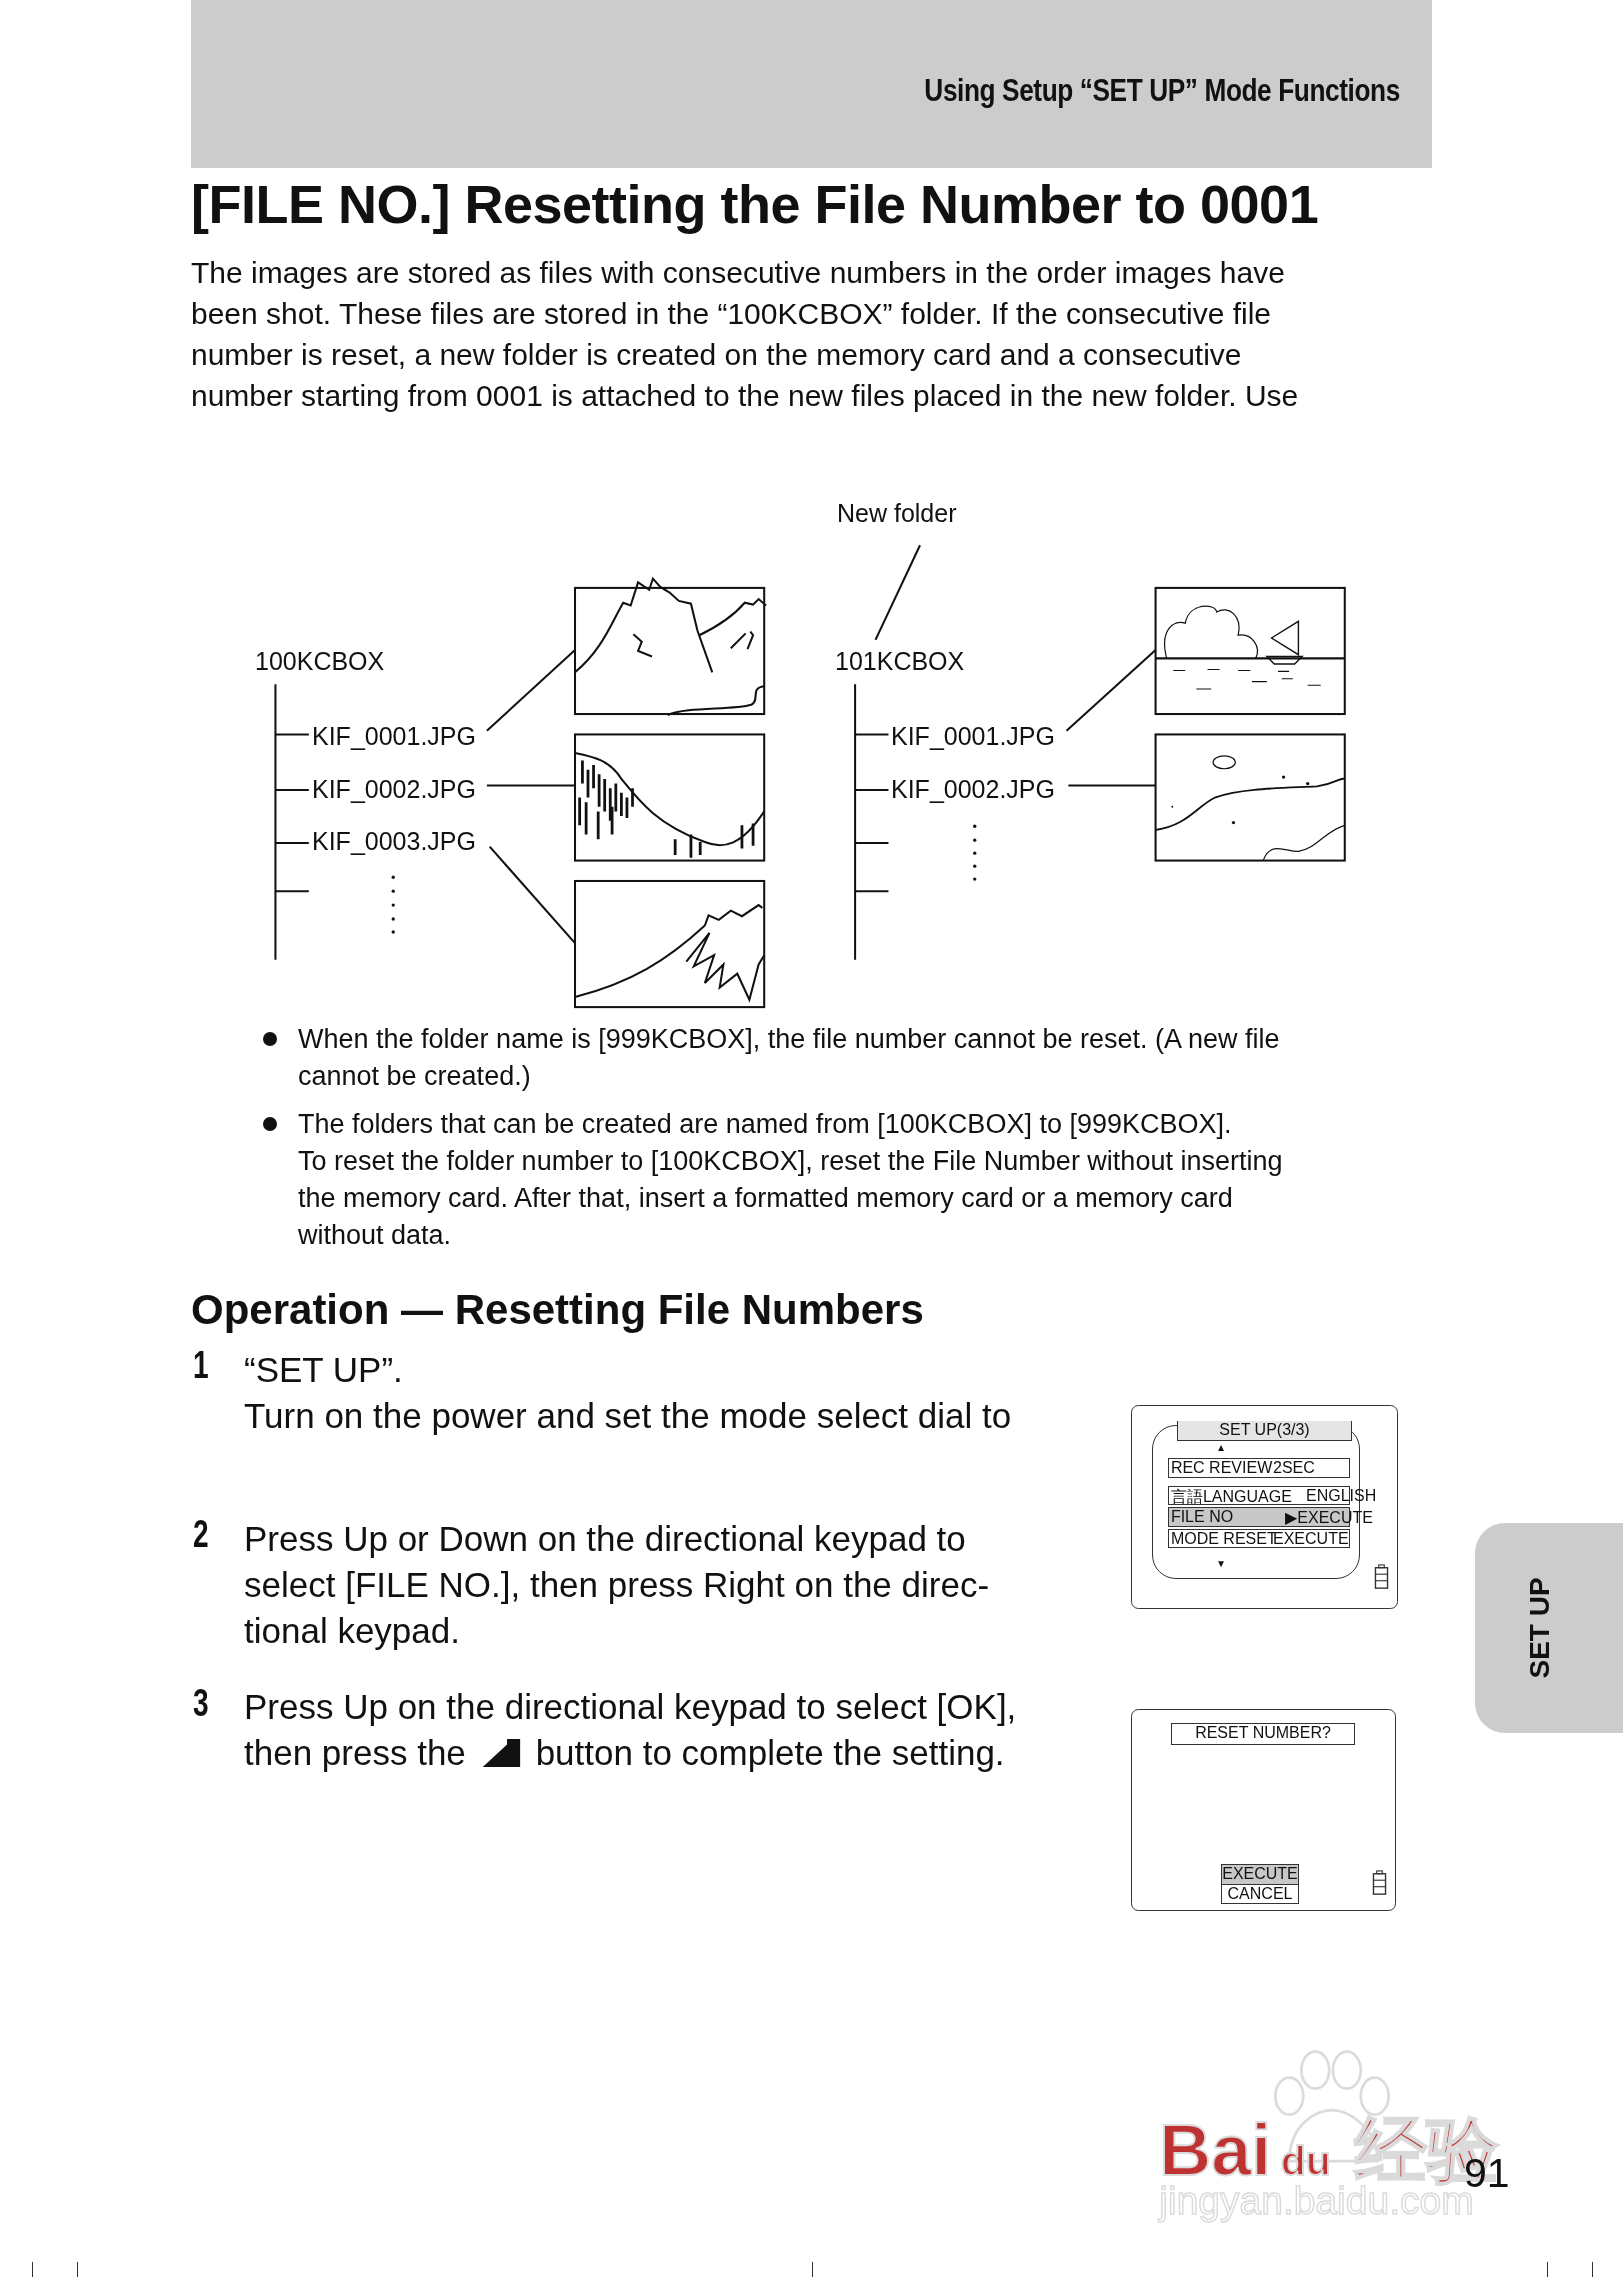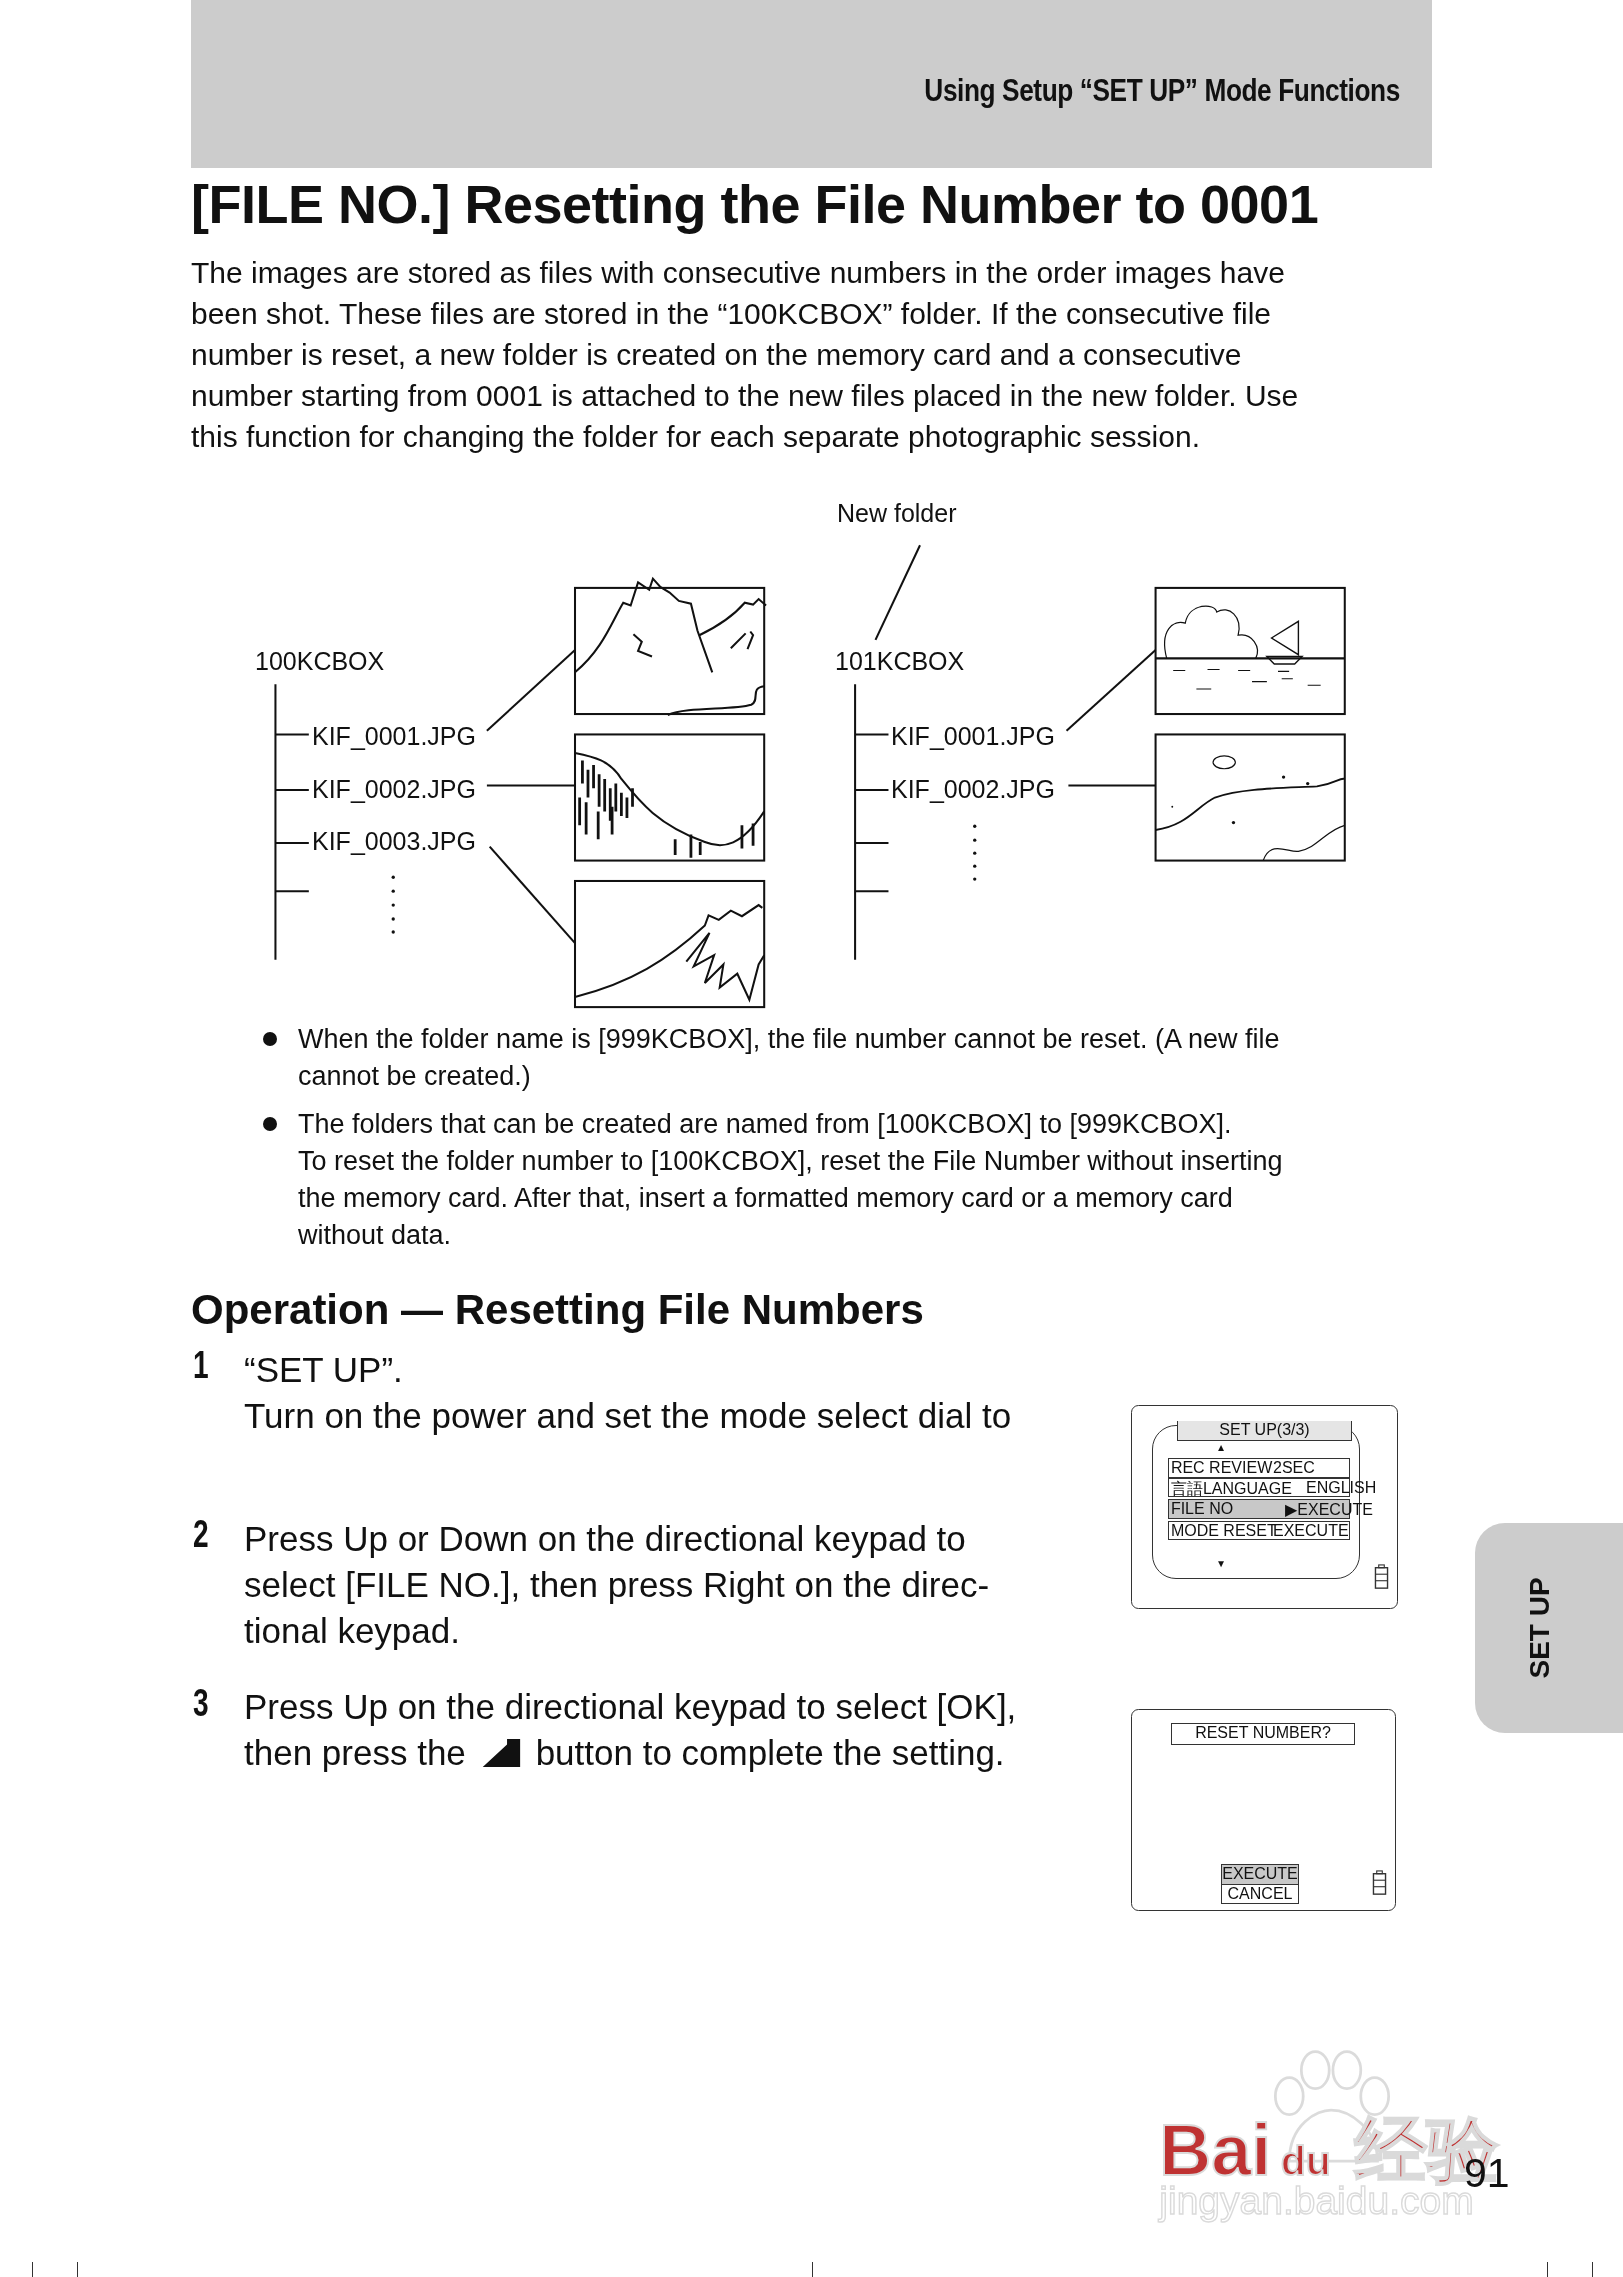--- a/index.html
+++ b/index.html
@@ -38,21 +38,20 @@
   <div id="hdr-text" class="abs">Using Setup “SET UP” Mode Functions</div>
 </div>
 
 <div id="title" class="abs">[FILE NO.] Resetting the File Number to 0001</div>
 
 <div id="intro" class="abs">
   <p>The images are stored as files with consecutive numbers in the order images have</p>
   <p>been shot. These files are stored in the “100KCBOX” folder. If the consecutive file</p>
   <p>number is reset, a new folder is created on the memory card and a consecutive</p>
   <p>number starting from 0001 is attached to the new files placed in the new folder. Use</p>
-  <p>this function for changing the folder for each separate photographic session.</p>
 </div>
 
 <svg class="abs diagram" width="1623" height="529" stroke="#111" fill="none" stroke-width="2.2" viewBox="0 0 1750 570">
 
   <line x1="297" y1="218" x2="297" y2="515"></line>
   <line x1="297" y1="272" x2="333" y2="272"></line>
   <line x1="297" y1="332" x2="333" y2="332"></line>
   <line x1="297" y1="389" x2="333" y2="389"></line>
   <line x1="297" y1="441" x2="333" y2="441"></line>
   <g fill="#111" stroke="none">
@@ -173,21 +172,21 @@
   </div>
 </div>
 
 <div class="abs lcd" style="left:1131px; top:1405px; width:265px; height:202px;">
   <div class="abs lcd-inner" style="left:20.4px; top:18.6px; width:206px; height:152px;"></div>
   <div class="abs" style="left:45px; top:15px; width:173px; height:18.6px; border:1.9px solid #333; border-top:none; background:#e5e5e5; text-align:center;">
     <span class="lcdtxt">SET  UP(3/3)</span>
   </div>
   <div class="abs" style="left:84px; top:36px; font-size:10.2px;">▲</div>
   <div class="abs" style="left:36px; top:52px; width:182px;">
-    <div class="lcd-row" style="position:relative;height:17.6px;border:1.4px solid #333;margin-bottom:0;">
+    <div class="lcd-row" style="position:relative;height:17.6px;border:1.4px solid #333;margin-bottom:8px;">
       <span class="lcdtxt abs" style="left:1.9px;top:0;">REC  REVIEW</span>
       <span class="lcdtxt abs" style="left:104px;top:0;">2SEC</span>
     </div>
     <div class="lcd-row" style="position:relative;height:17.6px;border:1.4px solid #333;margin-bottom:1.9px;">
       <span class="lcdtxt abs" style="left:1.9px;top:0;">言語LANGUAGE</span>
       <span class="lcdtxt abs" style="left:104px;top:0;padding-left:33px;">ENGLISH</span>
     </div>
     <div class="lcd-row" style="position:relative;height:17.6px;border:1.4px solid #333;margin-bottom:1.9px;background:#c8c8c8;">
       <span class="lcdtxt abs" style="left:1.9px;top:0;">FILE  NO</span>
       <span class="lcdtxt abs" style="left:96px;top:0;padding-left:20px;">▶EXECUTE</span>

